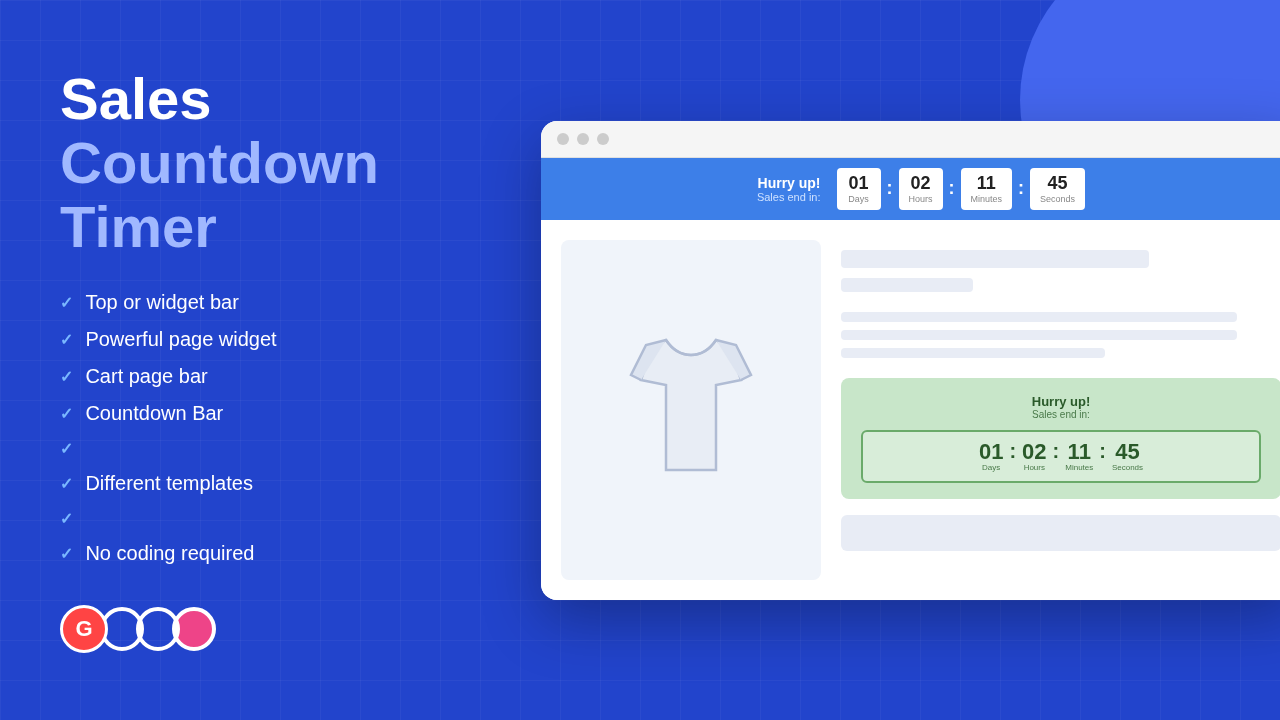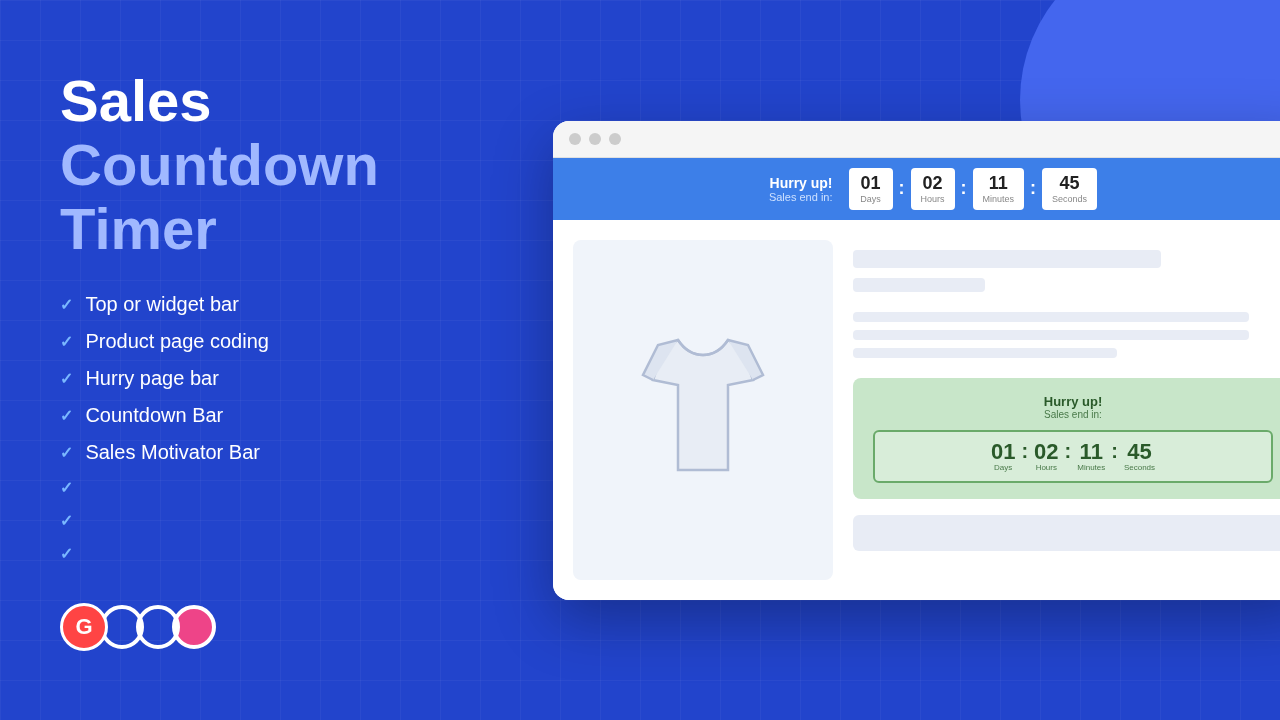--- a/index.html
+++ b/index.html
@@ -37,21 +37,21 @@
     }
 
     .content-wrapper {
       position: relative;
       z-index: 1;
       display: flex;
       width: 100%;
       height: 100%;
       align-items: center;
       padding: 40px 60px;
-      gap: 29px;
+      gap: 17px;
     }
 
     
     .left-panel {
       flex: 0 0 420px;
       color: white;
     }
 
     .main-title {
       font-size: 58px;
@@ -379,42 +379,43 @@
       <span class="blue-text"> Countdown<br>Timer</span>
     </h1>
 
     <ul class="feature-list">
       <li>
         <span class="checkmark">✓</span>
         <span>Top or widget bar</span>
       </li>
       <li>
         <span class="checkmark">✓</span>
-        <span>Product page coding</span>
-      </li>
-      <li>
-        <span class="checkmark">✓</span>
-        <span>Hurry page bar</span>
+        <span>Powerful page widget</span>
+      </li>
+      <li>
+        <span class="checkmark">✓</span>
+        <span>Cart page bar</span>
       </li>
       <li>
         <span class="checkmark">✓</span>
         <span>Countdown Bar</span>
       </li>
       <li>
         <span class="checkmark">✓</span>
-        <span>Sales Motivator Bar</span>
-      </li>
-      <li>
-        <span class="checkmark">✓</span>
-      </li>
-      <li>
-        <span class="checkmark">✓</span>
-      </li>
-      <li>
-        <span class="checkmark">✓</span>
+      </li>
+      <li>
+        <span class="checkmark">✓</span>
+        <span>Different templates</span>
+      </li>
+      <li>
+        <span class="checkmark">✓</span>
+      </li>
+      <li>
+        <span class="checkmark">✓</span>
+        <span>No coding required</span>
       </li>
     </ul>
 
     <div class="logo-container">
       <div class="logo">
         <div class="logo-g">G</div>
         <div class="logo-circle" style="border-color:white;"></div>
         <div class="logo-circle" style="border-color:white;"></div>
         <div class="logo-circle" style="background:#ee4488;border-color:white;"></div>
       </div>

